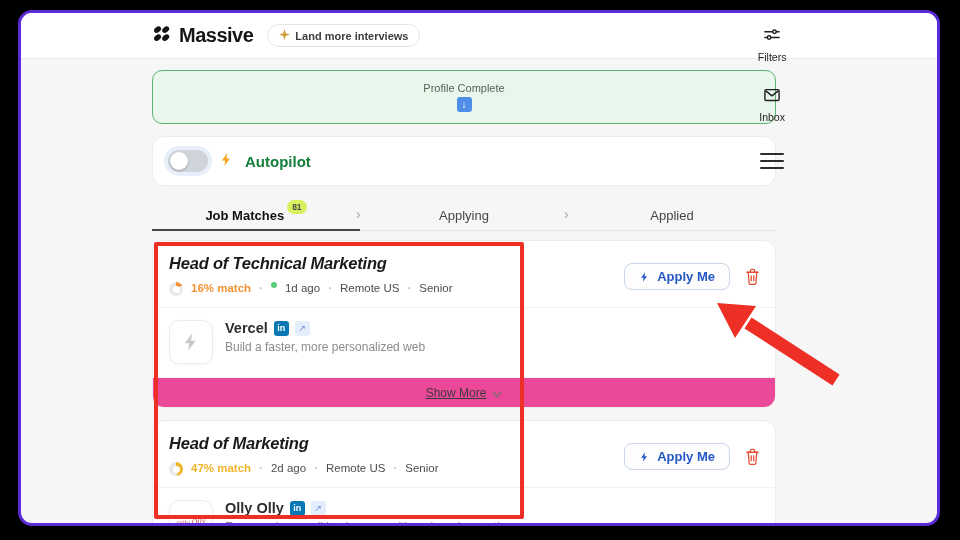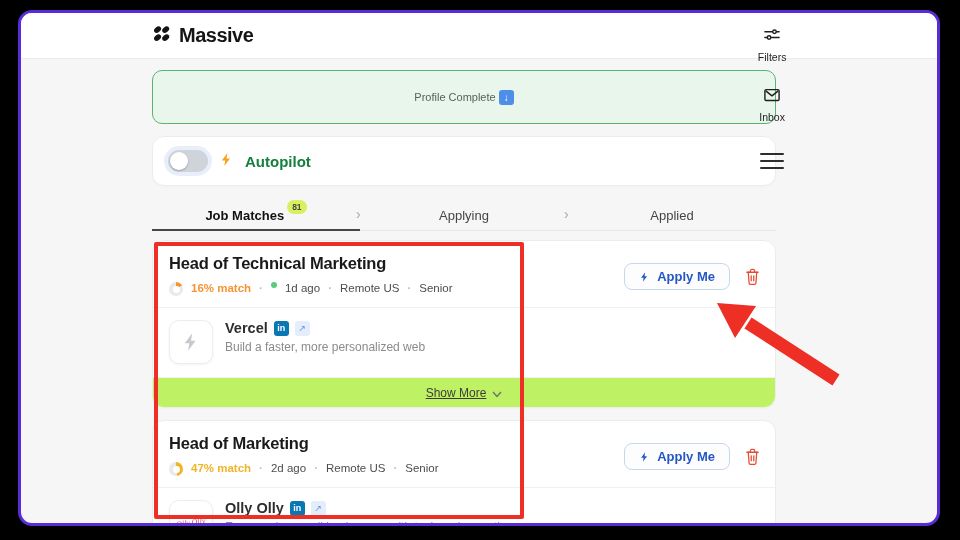--- a/index.html
+++ b/index.html
@@ -22,21 +22,21 @@
   .nav-item { display:flex; flex-direction:column; align-items:center; gap:2px; cursor:pointer; }
   .nav-label { font-size:10.5px; color:#1f1f1f; }
   .nav-item.active .nav-label { font-weight:700; border-bottom:2px solid #222; padding-bottom:1px; }
   .hamburger { display:flex; flex-direction:column; gap:5px; padding-top:8px; cursor:pointer; }
   .hamburger span { display:block; width:24px; height:2px; background:#2d2d2d; border-radius:2px; }
 
   
   .content { width:624px; margin-left:131px; padding-top:11px; }
 
   .banner { height:54px; background:#e8f6eb; border:1px solid #5cb272; border-radius:10px;
-            display:flex; flex-direction:row; align-items:center; justify-content:center; gap:3px; }
+            display:flex; flex-direction:column; align-items:center; justify-content:center; gap:3px; }
   .banner-title { font-size:11px; color:#5a6258; }
   .banner-sub { font-size:14px; font-weight:700; color:#151515; display:flex; align-items:center; gap:5px; }
   .arrow-chip { width:15px; height:15px; background:#4f8ee8; border-radius:3px; color:#fff;
                 font-size:10px; font-weight:700; display:flex; align-items:center; justify-content:center; }
 
   .autopilot-card { margin-top:12px; height:50px; background:#fff; border:1px solid #ececec;
                     border-radius:12px; display:flex; align-items:center; gap:11px; padding-left:15px;
                     box-shadow:0 1px 2px rgba(0,0,0,0.02); }
   .toggle { width:40px; height:22px; border-radius:11px; background:#cfd4da; position:relative;
             box-shadow:0 0 0 4px #e9eefb; cursor:pointer; }
@@ -52,42 +52,42 @@
   .tab.active::after { content:""; position:absolute; left:0; right:0; bottom:-1px; height:2px; background:#474747; }
   .tab-chev { width:0; overflow:visible; color:#a9a9a9; font-size:14px; transform:translate(-4px,-1px); }
   .tab-count { position:relative; top:-8px; margin-left:3px; background:#d8f05e; color:#474747;
                font-size:8.5px; font-weight:700; border-radius:8px; padding:2px 5px; }
 
   
   .job-card { margin-top:9px; background:#fff; border:1px solid #ececec; border-radius:12px;
               position:relative; overflow:hidden; box-shadow:0 1px 2px rgba(0,0,0,0.02); }
   .job-card + .job-card { margin-top:12px; }
   .card-top { padding:13px 16px 11px; }
-  .job-title { font-size:16.5px; font-weight:700; color:#1a1a1a; letter-spacing:-0.2px; }
+  .job-title { font-size:16.5px; font-weight:700; color:#1a1a1a; letter-spacing:-0.2px;font-style:italic; }
   .meta { margin-top:9px; display:flex; align-items:flex-start; gap:8px; font-size:11.5px; color:#4d4d4d; }
   .donut { width:14px; height:14px; border-radius:50%; position:relative; }
   .donut::after { content:""; position:absolute; inset:3.5px; background:#fff; border-radius:50%; }
   .match-label { font-weight:700; }
   .meta-sep { color:#bdbdbd; font-weight:700; }
   .green-dot { width:6px; height:6px; border-radius:50%; background:#5bcb7d; }
   .divider { border-top:1px solid #f1f1f1; }
   .company { padding:12px 16px 13px; display:flex; gap:12px; }
   .company-logo { width:44px; height:44px; background:#fff; border:1px solid #ededed; border-radius:10px;
                   display:flex; align-items:center; justify-content:center; flex:none;
                   box-shadow:0 1px 3px rgba(0,0,0,0.05); }
   .olly-script { font-family:"Liberation Serif","DejaVu Serif",serif; font-style:italic;
                  color:#cf4f4f; font-size:8px; white-space:nowrap; transform:rotate(-8deg); }
   .company-name-row { display:flex; align-items:center; gap:6px; }
   .company-name { font-size:14.5px; font-weight:600; color:#2e2e2e; }
   .li-chip { width:15px; height:15px; background:#0a77b5; border-radius:3px; color:#fff;
              font-size:9px; font-weight:700; display:flex; align-items:center; justify-content:center; }
   .ext-chip { width:15px; height:15px; background:#e4edfb; border-radius:3px; color:#6f93d4;
               font-size:9px; display:flex; align-items:center; justify-content:center; }
   .tagline { margin-top:4px; font-size:12px; color:#8b8b8b; }
-  .card-footer { background:#bef264; border-top:1px solid #f0f0f0; height:30px;
+  .card-footer { background:#ec4899; border-top:1px solid #f0f0f0; height:30px;
                  display:flex; align-items:center; justify-content:center; gap:6px; }
   .show-more { font-size:12px; color:#3c3c3c; text-decoration:underline; cursor:pointer; }
 
   .apply-row { position:absolute; top:22px; right:14px; display:flex; align-items:center; gap:14px; }
   .apply-btn { display:flex; align-items:center; gap:7px; background:#fdfdfe; border:1.5px solid #c9d6ea;
                border-radius:8px; padding:5px 14px; font-size:13px; font-weight:700; color:#2457c5; cursor:pointer; }
   .trash-btn { cursor:pointer; display:flex; }
 
   
   .anno-rect { position:absolute; left:154px; top:242px; width:370px; height:277px;
@@ -106,20 +106,28 @@
           <g fill="#141414">
             <ellipse cx="7.5" cy="7.5" rx="4.4" ry="3.1" transform="rotate(-38 7.5 7.5)"></ellipse>
             <ellipse cx="16.8" cy="7.5" rx="4.4" ry="3.1" transform="rotate(-38 16.8 7.5)"></ellipse>
             <ellipse cx="7.5" cy="16.8" rx="4.4" ry="3.1" transform="rotate(-38 7.5 16.8)"></ellipse>
             <ellipse cx="16.8" cy="16.8" rx="4.4" ry="3.1" transform="rotate(-38 16.8 16.8)"></ellipse>
           </g>
         </svg>
       </span>
       <span class="logo-text">Massive</span>
     </div>
+    <div class="header-badge">
+      <span>
+        <svg width="11" height="11" viewBox="0 0 12 12">
+          <polygon points="6,0 7.5,4.5 12,6 7.5,7.5 6,12 4.5,7.5 0,6 4.5,4.5" fill="#cfa33f"></polygon>
+        </svg>
+      </span>
+      <span>Land more interviews</span>
+    </div>
 
     <div class="nav">
       <div class="nav-item active">
         <span>
           <svg width="20" height="20" viewBox="0 0 24 24" fill="none" stroke="#1f1f1f" stroke-width="1.7" stroke-linejoin="round">
             <path d="M4.5 10.2 11 4.6a1.6 1.6 0 0 1 2 0l6.5 5.6V18a1.8 1.8 0 0 1-1.8 1.8H6.3A1.8 1.8 0 0 1 4.5 18Z"></path>
             <line x1="9.5" y1="15.7" x2="14.5" y2="15.7" stroke-linecap="round"></line>
           </svg>
         </span>
         <span class="nav-label">Home</span>

